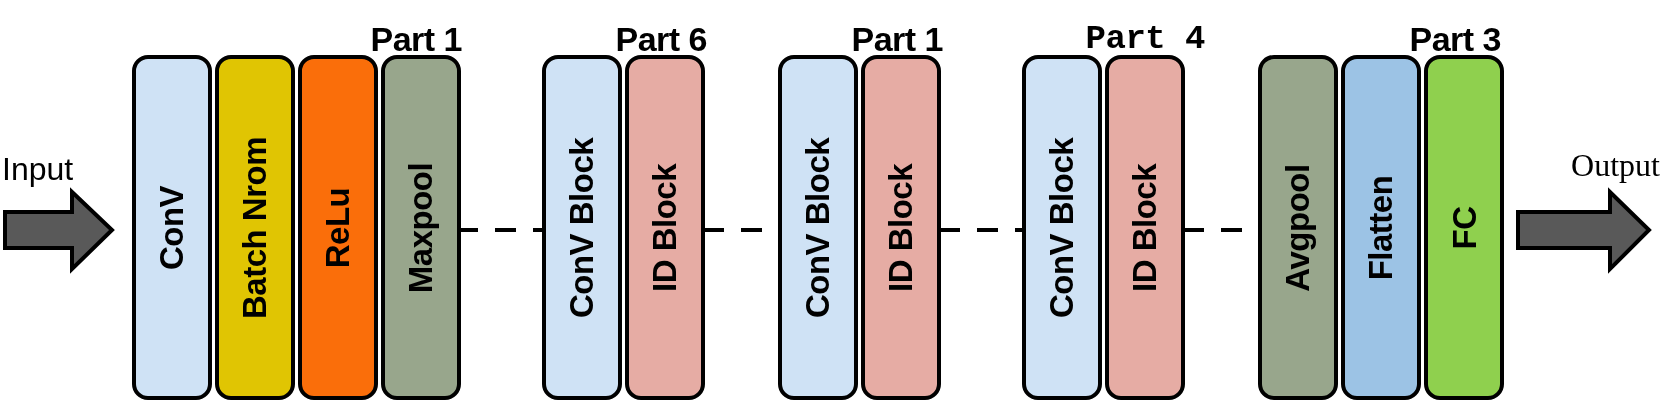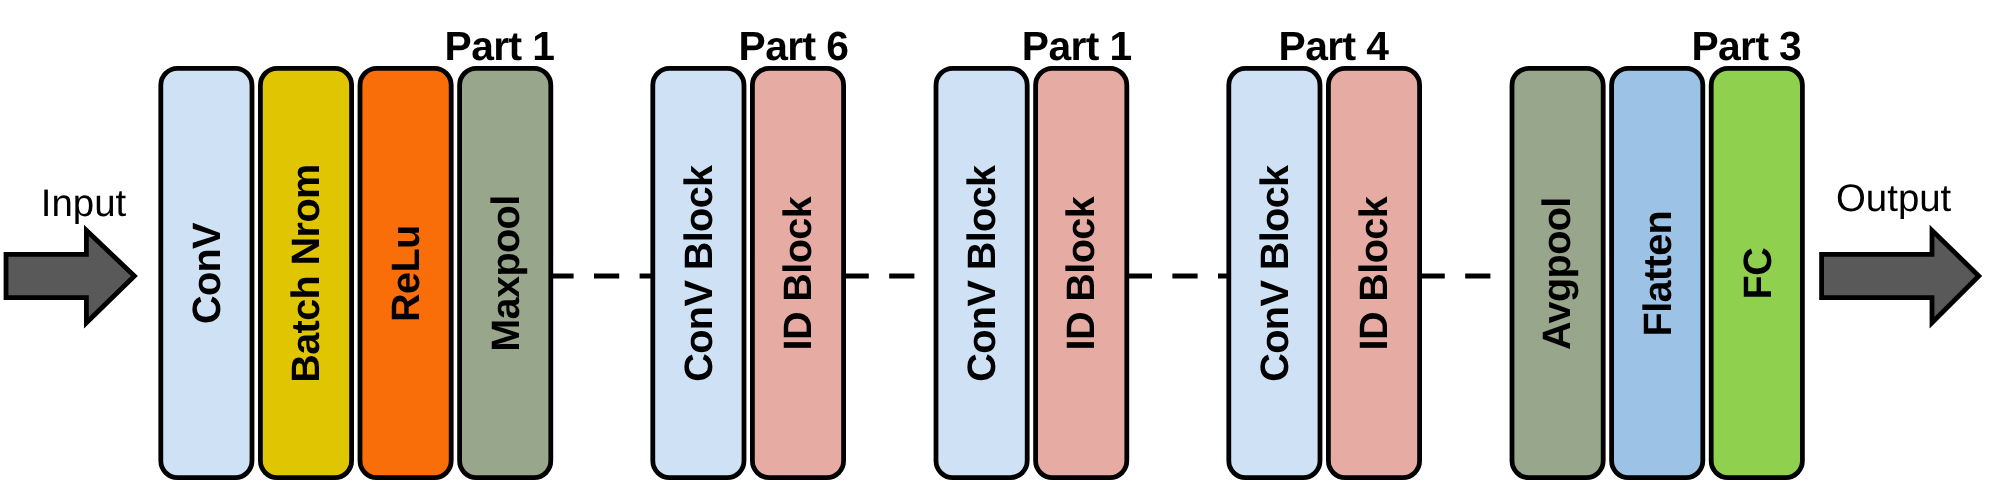--- a/index.html
+++ b/index.html
@@ -30,34 +30,34 @@
     color: #000000;
     text-align: right;
     line-height: 1.0;
     letter-spacing: -0.5px;
     white-space: nowrap;
     margin-top: 21px;
   }
   .pl-1 { left: 132px;  width: 330px; }
   .pl-2 { left: 542px;  width: 165px; }
   .pl-3 { left: 778px;  width: 165px; }
-  .pl-4 { left: 992px; width: 165px; }
+  .pl-4 { left: 1040px; width: 165px; font-family: Liberation Mono, monospace; }
   .pl-5 { left: 1251px; width: 250px; }
 
   .io-label {
     position: absolute;
     z-index: 3;
     font-size: 32px;
     font-weight: normal;
     color: #000000;
     line-height: 1.0;
     white-space: nowrap;
   }
-  .io-input  { left: 2px;    top: 153px; margin-left: 32px; }
-  .io-output { left: 1530px; top: 149px; width: 130px; text-align: left; }
+  .io-input  { left: 2px;    top: 153px; }
+  .io-output { left: 1530px; top: 149px; width: 130px; text-align: right; font-family: Liberation Serif, serif; }
 
   .block {
     position: absolute;
     top: 55px;
     width: 80px;
     height: 345px;
     box-sizing: border-box;
     border: 4px solid #000000;
     border-radius: 16px;
     z-index: 2;

